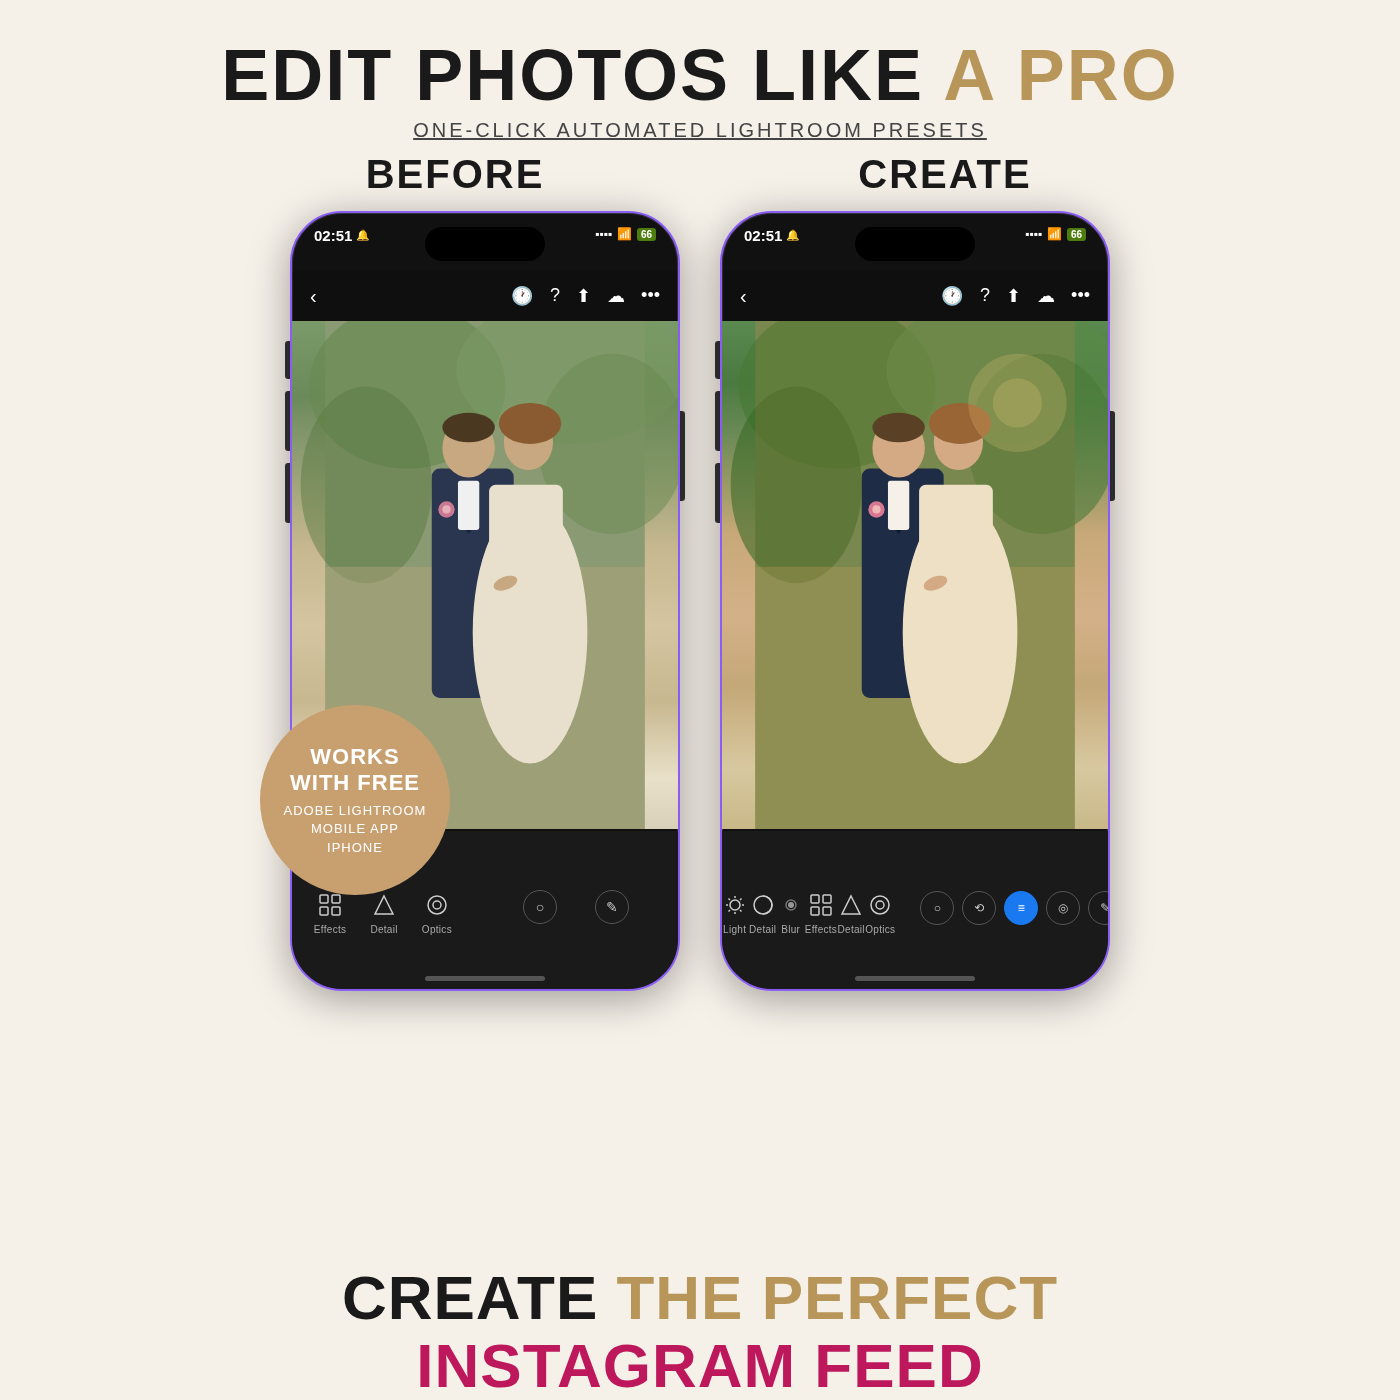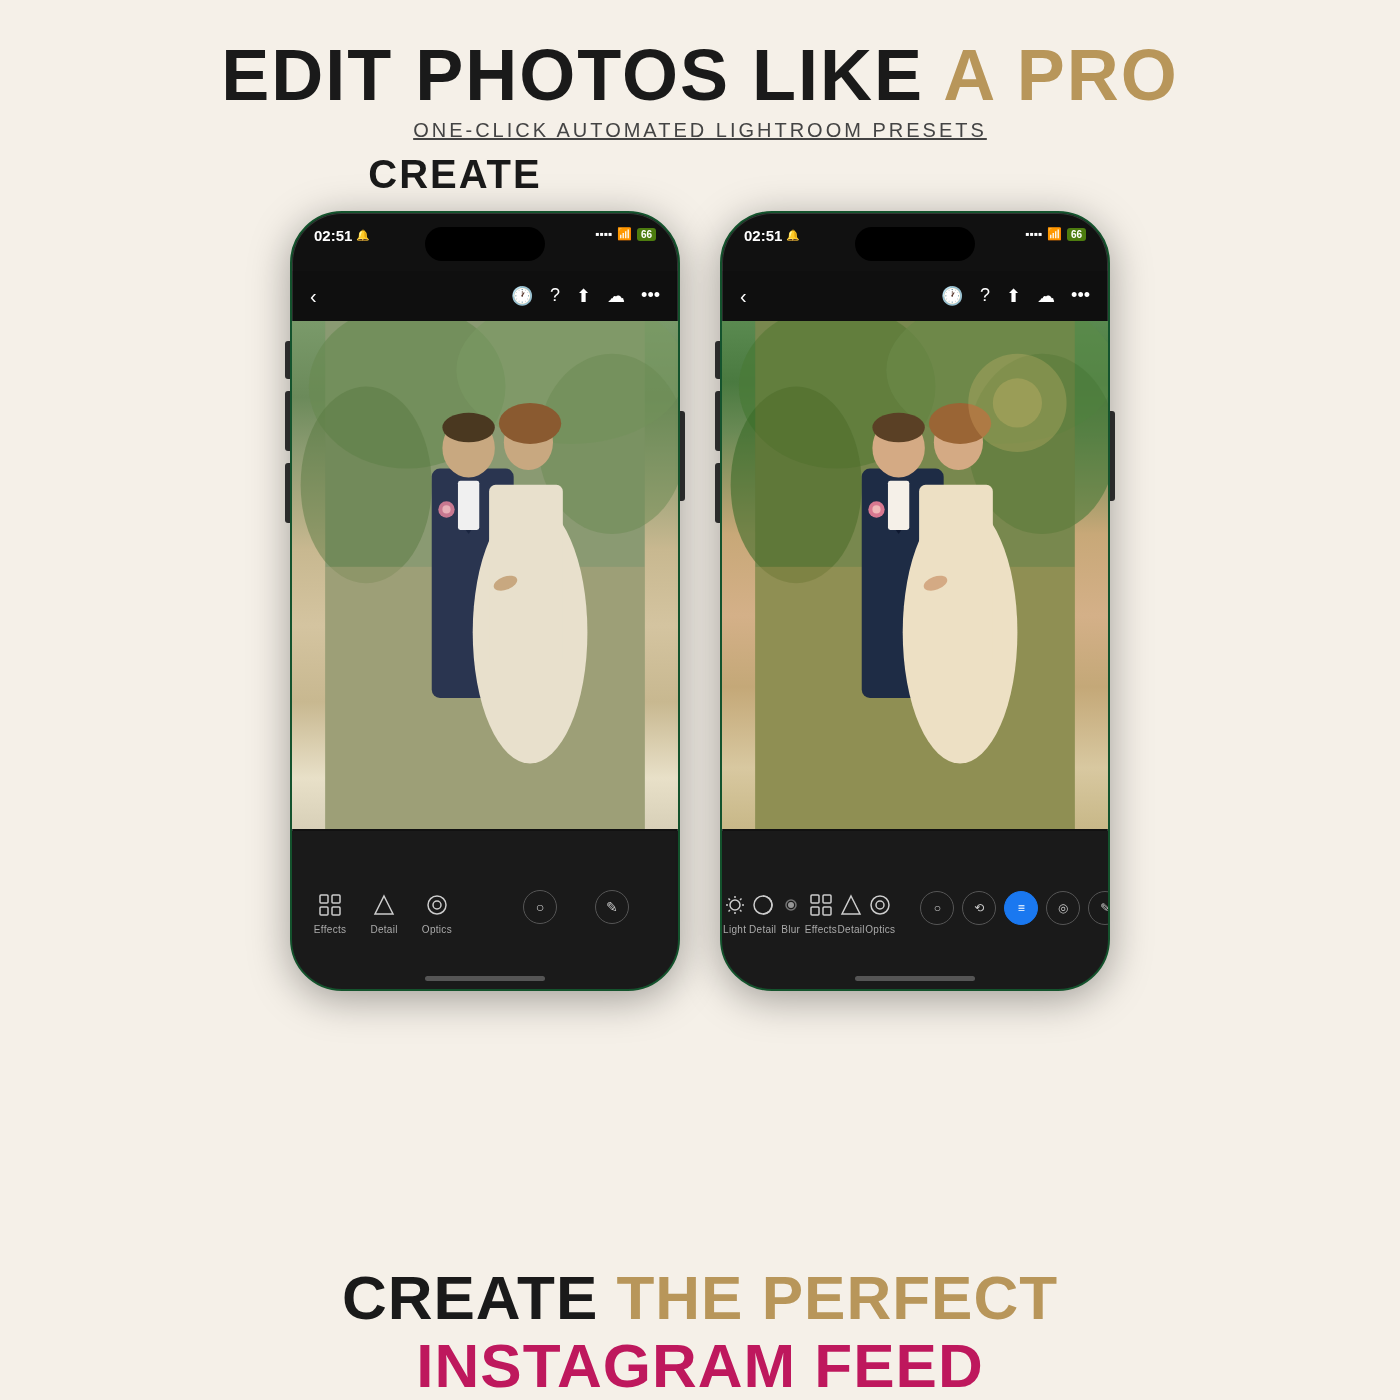--- a/index.html
+++ b/index.html
@@ -91,21 +91,21 @@
 
     
     .phone {
       width: 390px;
       height: 780px;
       background: #111;
       border-radius: 52px;
       position: relative;
       box-shadow: 0 8px 40px rgba(0,0,0,0.35), inset 0 0 0 1px #333;
       overflow: hidden;
-      border: 2px solid #14532d;
+      border: 2px solid #8b5cf6;
     }
 
     
     .dynamic-island {
       position: absolute;
       top: 14px;
       left: 50%;
       transform: translateX(-50%);
       width: 120px;
       height: 34px;
@@ -425,27 +425,32 @@
     <div class="header-title">
       <span class="black-part">EDIT PHOTOS LIKE</span>
       <span class="gold-part">A PRO</span>
     </div>
     <div class="header-subtitle">ONE-CLICK AUTOMATED LIGHTROOM PRESETS</div>
   </div>
 
   <div class="phones-section">
 
     <div class="before-after-labels">
+      <div class="ba-label">BEFORE</div>
       <div class="ba-label">CREATE</div>
     </div>
 
     <div class="phones-row">
 
       <div class="phone-wrapper">
         
+        <div class="badge-circle">
+          <div class="badge-line1">WORKS<br>WITH FREE</div>
+          <div class="badge-line2">ADOBE LIGHTROOM<br>MOBILE APP<br>IPHONE</div>
+        </div>
 
         <div class="phone-outer">
           <div class="btn-side-left"></div>
           <div class="btn-side-left2"></div>
           <div class="btn-side-left3"></div>
           <div class="btn-side-right"></div>
 
           <div class="phone">
             <div class="phone-screen">
 

